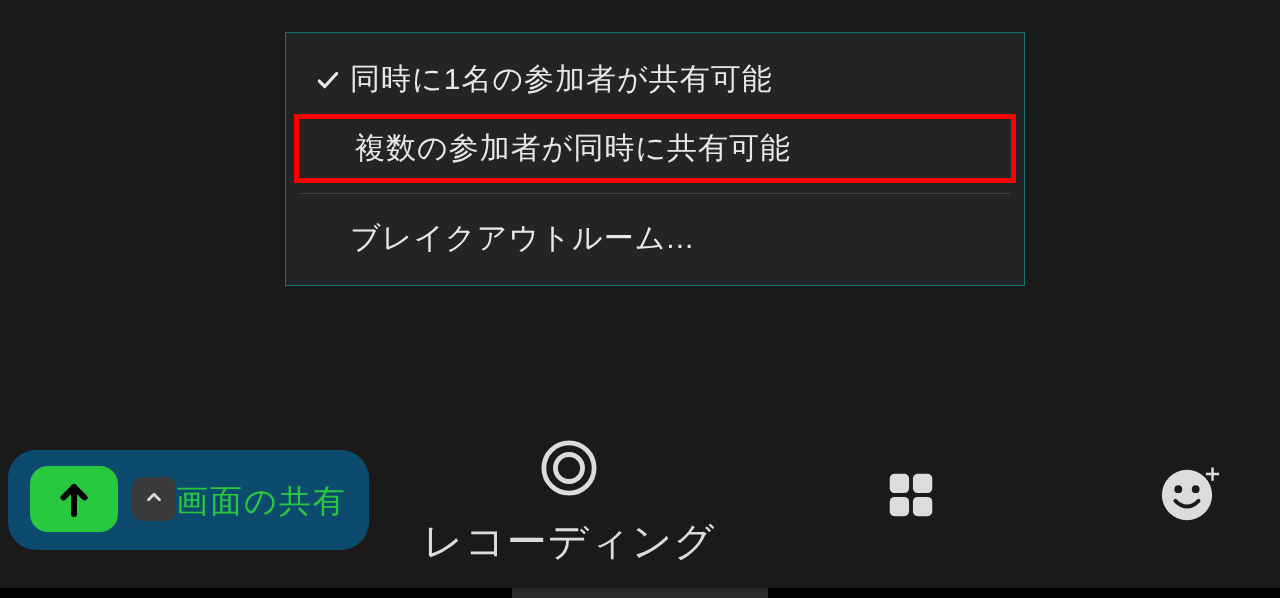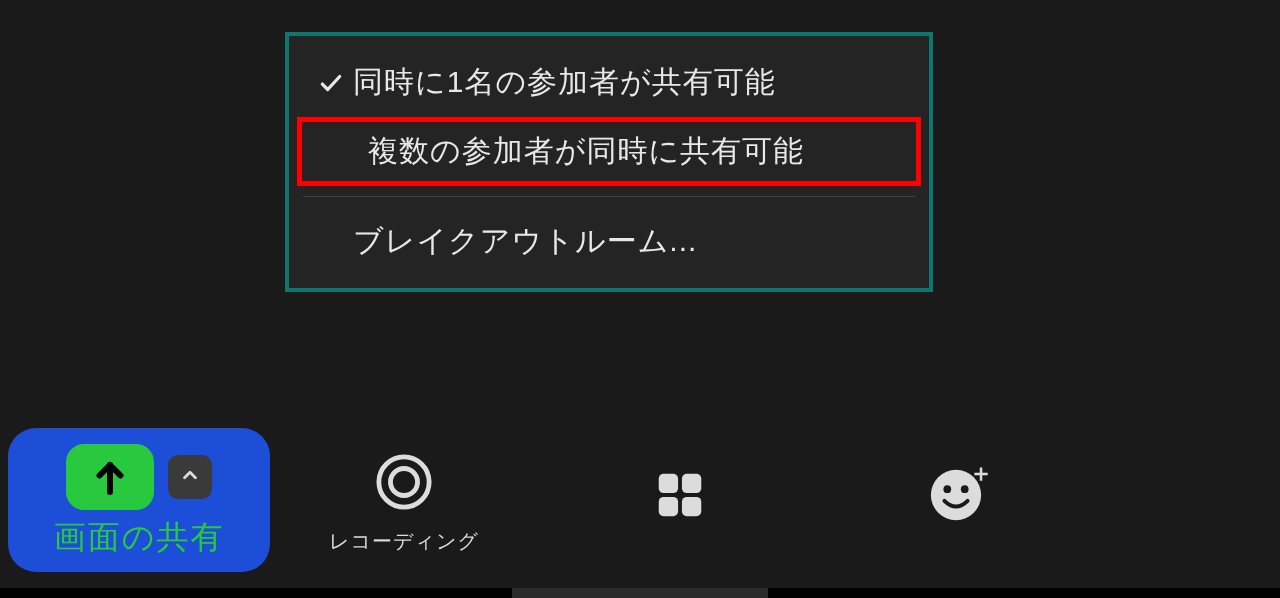--- a/index.html
+++ b/index.html
@@ -10,23 +10,23 @@
       font-family: "Hiragino Sans", "Yu Gothic", "Meiryo", sans-serif;
       overflow: hidden;
       position: relative;
     }
 
     
     .menu {
       position: absolute;
       left: 285px;
       top: 32px;
-      width: 648px;
+      width: 740px;
       background: #242424;
-      border: 4px solid #0f766e;
+      border: 1px solid #0f766e;
       padding: 12px 0;
     }
     .menu-item {
       display: flex;
       align-items: center;
       padding: 14px 28px 14px 20px;
       color: #e8e8e8;
       font-size: 30px;
       letter-spacing: 1px;
       cursor: pointer;
@@ -35,21 +35,21 @@
       width: 44px;
       display: flex;
       justify-content: center;
       align-items: center;
     }
     .menu-check svg { display: block; }
     .menu-label { flex: 1; }
     .menu-item.highlight {
       border: 5px solid #ff0000;
       margin: 0 8px;
-      padding: 9px 20px 9px 22px;
+      padding: 9px 20px 9px 12px;
     }
     .menu-separator {
       height: 1px;
       background: #3f3f3f;
       margin: 10px 14px;
     }
 
     
     .toolbar {
       position: absolute;
@@ -58,23 +58,23 @@
       width: 100%;
       height: 190px;
       display: flex;
       align-items: center;
       padding: 0 8px 6px 8px;
       gap: 46px;
     }
 
     .share-group {
       display: flex;
-      flex-direction: column;
-      align-items: center;
-      background: #1d4ed8;
+      flex-direction: row;
+      align-items: center;
+      background: #0c4a6e;
       border-radius: 28px;
       padding: 16px 22px 12px 22px;
       min-width: 262px;
       margin-right: 8px;
     }
     .share-top {
       display: flex;
       align-items: center;
       gap: 14px;
       margin-bottom: 6px;
@@ -114,21 +114,21 @@
     }
     .tool-icon {
       height: 72px;
       display: flex;
       justify-content: center;
       align-items: center;
       margin-bottom: 10px;
       position: relative;
     }
     .tool-label {
-      font-size: 20px;
+      font-size: 40px;
       letter-spacing: 1px;
     }
     .plus-badge {
       position: absolute;
       top: -2px;
       right: -8px;
       color: #dcdcdc;
       font-size: 24px;
       font-weight: bold;
     }

